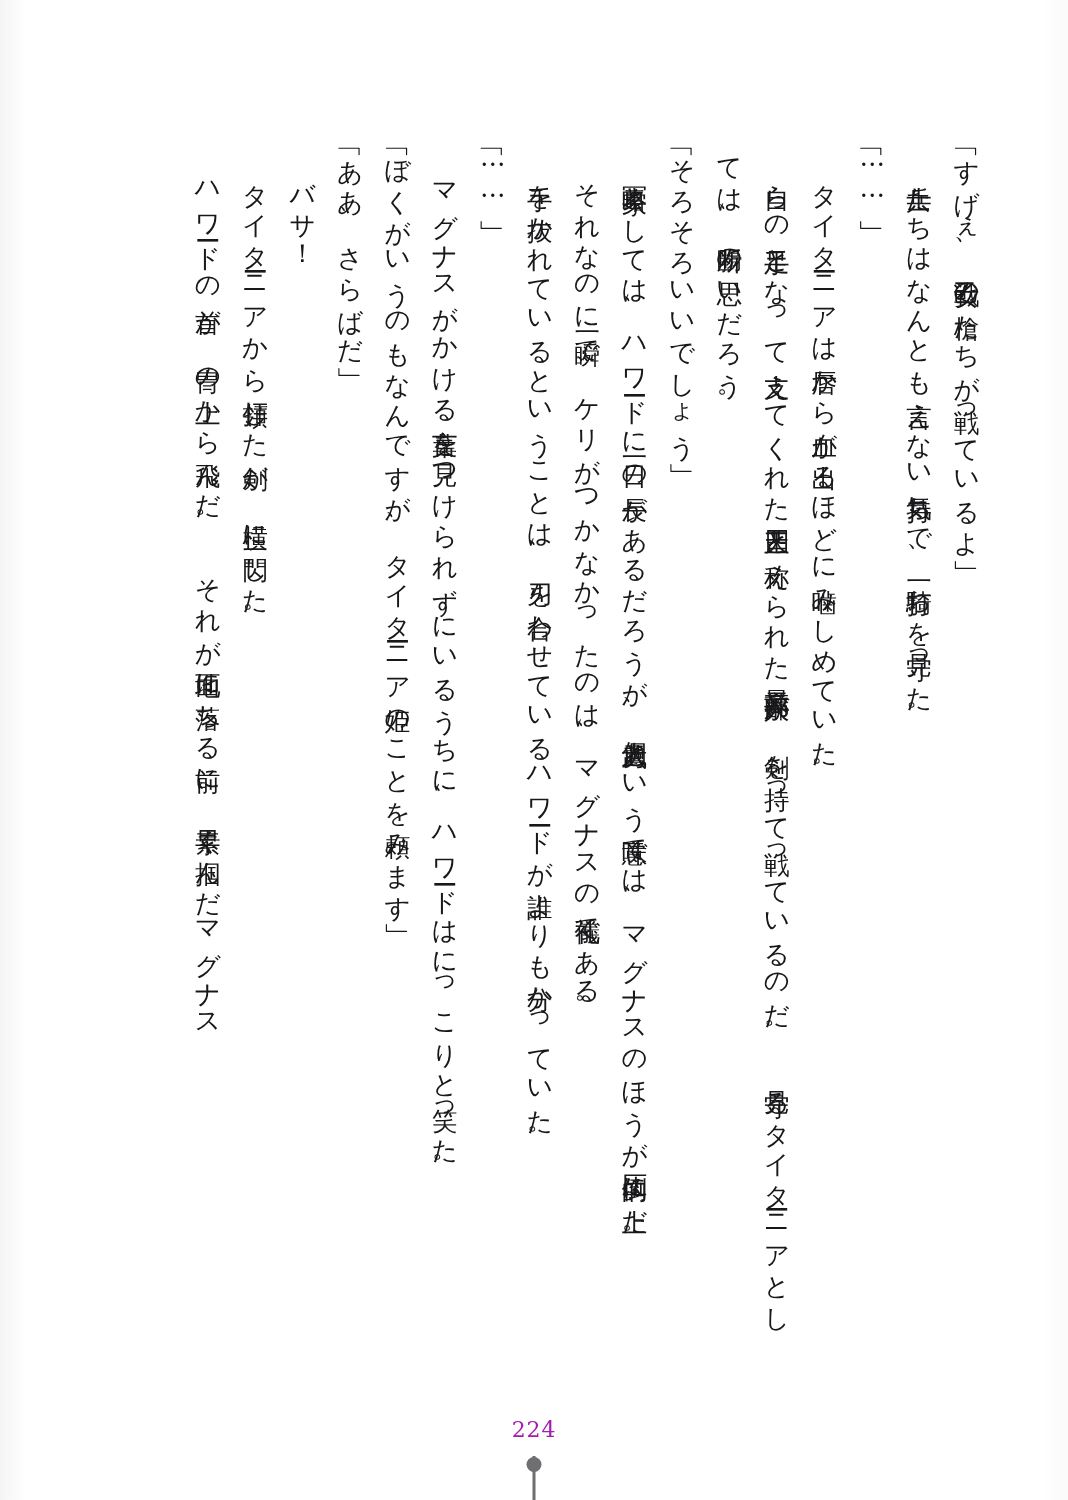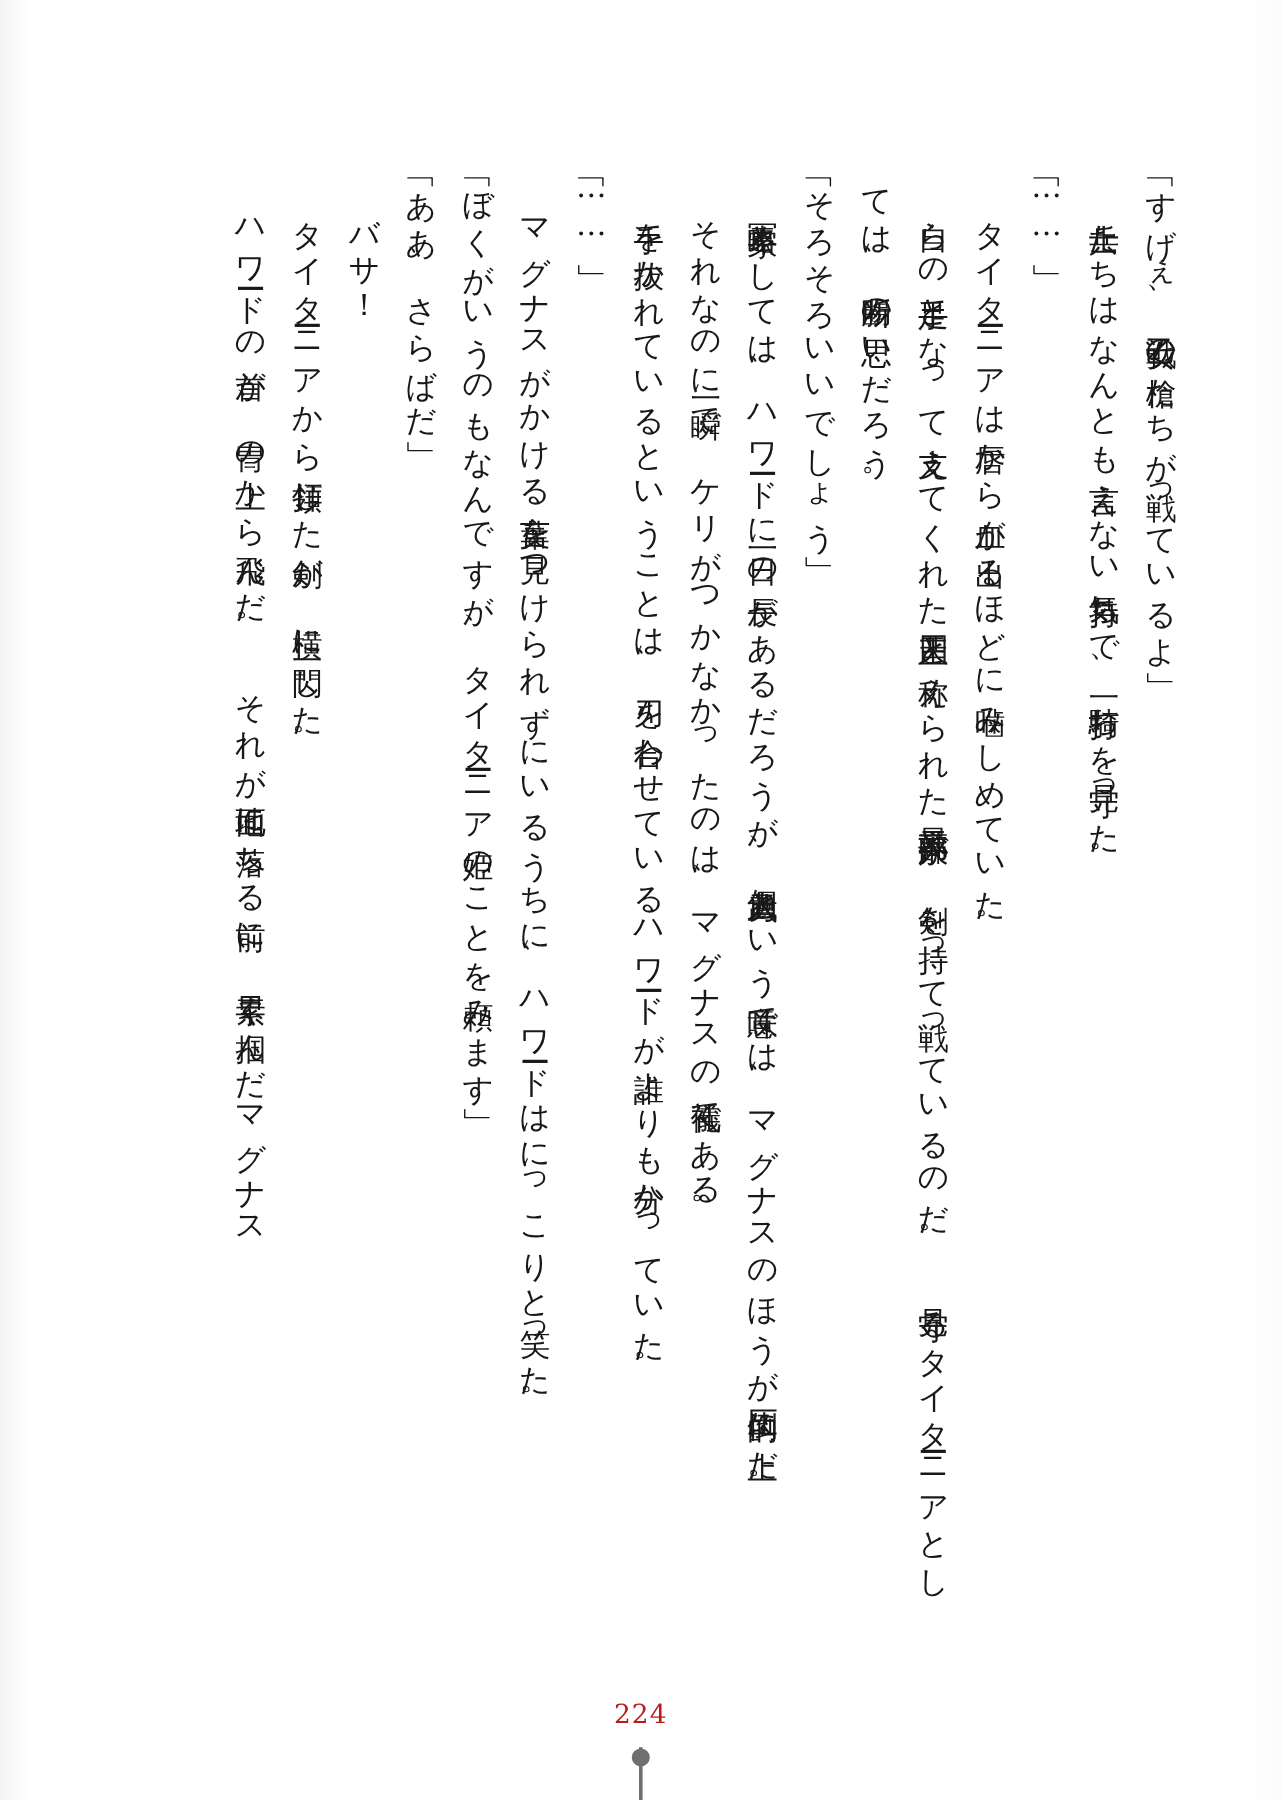--- a/index.html
+++ b/index.html
@@ -42,21 +42,21 @@
   .para.indent {
     text-indent: 1em;
   }
   .page-number {
     position: absolute;
     left: 0;
     right: 0;
     bottom: 58px;
     text-align: center;
     font-size: 22px;
-    color: #b91c1c;
+    color: #a21caf;
     font-family: "DejaVu Serif", "Liberation Serif", serif;
     letter-spacing: 0.04em;
   }
   .spine-mark {
     position: absolute;
     left: 50%;
     bottom: 0;
     transform: translateX(-50%);
     width: 3px;
     height: 44px;

